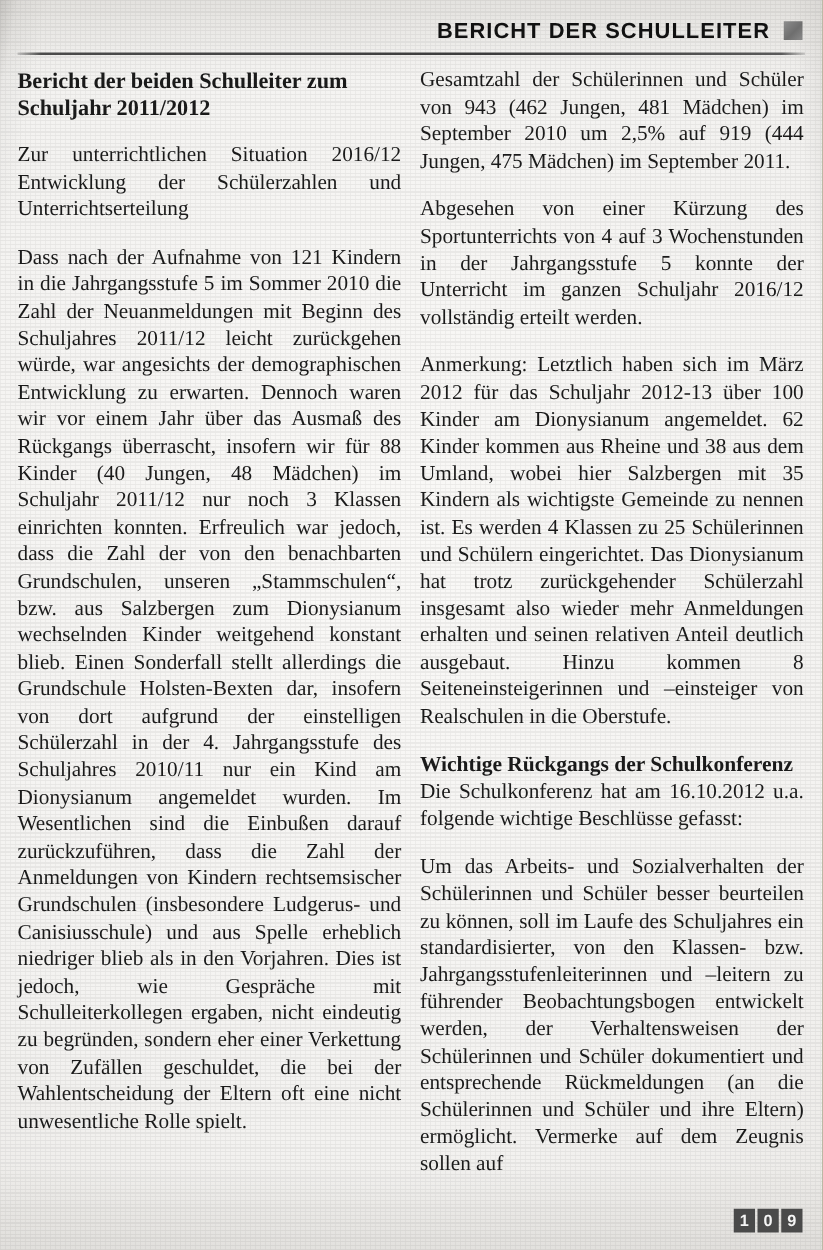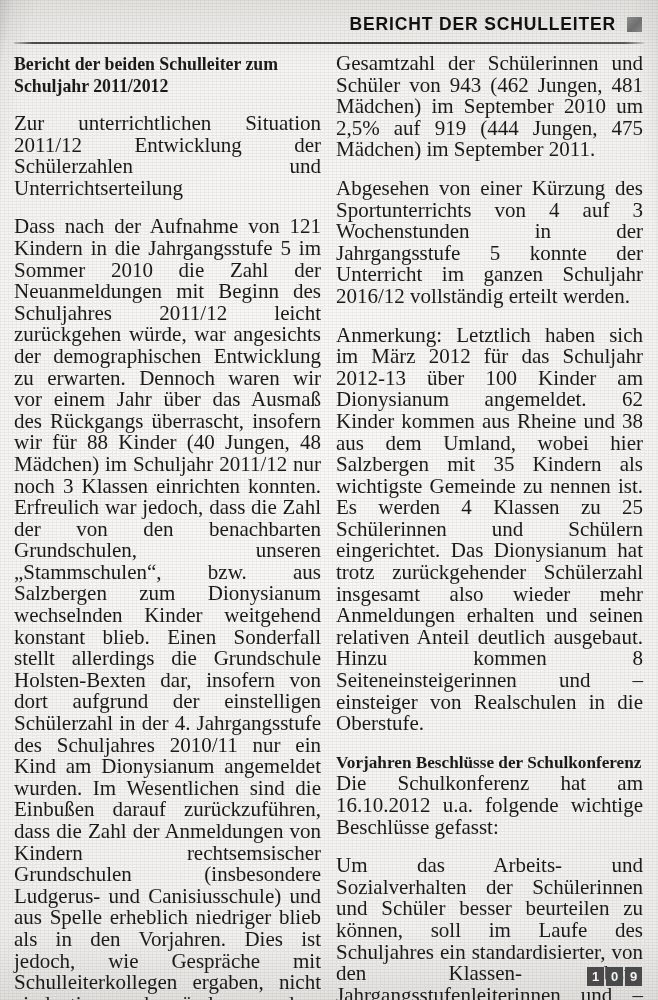--- a/index.html
+++ b/index.html
@@ -125,21 +125,21 @@
     z-index: 5;
     display: flex;
     gap: 15px;
   }
   .col {
     width: 307px;
     flex: 0 0 307px;
   }
   p.body {
     margin: 0 0 17px 0;
-    font-size: 21px;
+    font-size: 17px;
     line-height: 21.6px;
     text-align: justify;
     text-justify: inter-word;
     hyphens: manual;
   }
   p.body.nogap { margin-bottom: 0; }
   h2.section-title {
     margin: 0 0 16px 0;
     font-size: 17.8px;
     line-height: 22px;
@@ -204,29 +204,29 @@
   <div class="running-header">
     <span class="running-header-title">BERICHT DER SCHULLEITER</span>
     <span class="header-mark"></span>
   </div>
   <div class="header-rule"></div>
 
   <div class="columns">
 
     <div class="col">
       <h2 class="section-title">Bericht der beiden Schulleiter zum Schuljahr 2011/2012</h2>
-      <p class="body">Zur unterrichtlichen Situation 2011/12 Entwicklung der Schülerzahlen und Unterrichtserteilung</p>
+      <p class="body">Zur unterrichtlichen Situation 2016/12 Entwicklung der Schülerzahlen und Unterrichtserteilung</p>
       <p class="body">Dass nach der Aufnahme von 121 Kindern in die Jahrgangsstufe 5 im Sommer 2010  die Zahl der Neuanmeldungen mit Beginn des Schuljahres 2011/12 leicht zurückgehen würde, war angesichts der demographischen Entwicklung zu erwarten. Dennoch waren wir vor einem Jahr über das Ausmaß des Rückgangs überrascht, insofern wir für 88 Kinder (40 Jungen, 48 Mädchen) im Schuljahr 2011/12 nur noch 3 Klassen einrichten konnten. Erfreulich war jedoch, dass die Zahl der von den benachbarten Grundschulen, unseren „Stammschulen“, bzw. aus Salzbergen zum Dionysianum wechselnden Kinder weitgehend konstant blieb. Einen Sonderfall stellt allerdings die Grundschule Holsten-Bexten dar, insofern von dort aufgrund der einstelligen Schülerzahl in der 4. Jahrgangsstufe des Schuljahres 2010/11 nur ein Kind am Dionysianum angemeldet wurden. Im Wesentlichen sind die Einbußen darauf zurückzuführen, dass die Zahl der Anmeldungen von Kindern rechtsemsischer Grundschulen (insbesondere Ludgerus- und Canisiusschule) und aus Spelle erheblich niedriger blieb als in den Vorjahren. Dies ist jedoch, wie Gespräche mit Schulleiterkollegen ergaben, nicht eindeutig zu begründen, sondern eher einer Verkettung von Zufällen geschuldet, die bei der Wahlentscheidung der Eltern oft eine nicht unwesentliche Rolle spielt.</p>
     </div>
 
     <div class="col">
       <p class="body">Gesamtzahl der Schülerinnen und Schüler von 943 (462 Jungen, 481 Mädchen) im September 2010 um 2,5%  auf 919 (444 Jungen, 475 Mädchen) im September 2011.</p>
       <p class="body">Abgesehen von einer Kürzung des Sportunterrichts von 4 auf 3 Wochenstunden in der Jahrgangsstufe 5 konnte der Unterricht im ganzen Schuljahr 2016/12 vollständig erteilt werden.</p>
       <p class="body">Anmerkung: Letztlich haben sich im März 2012 für das Schuljahr 2012-13 über 100 Kinder am Dionysianum angemeldet. 62 Kinder kommen aus Rheine und 38 aus dem Umland, wobei hier Salzbergen mit 35 Kindern als wichtigste Gemeinde zu nennen ist. Es werden 4 Klassen zu 25 Schülerinnen und Schülern eingerichtet. Das Dionysianum hat trotz zurückgehender Schülerzahl insgesamt also wieder mehr Anmeldungen erhalten und seinen relativen Anteil deutlich ausgebaut. Hinzu kommen 8 Seiteneinsteigerinnen und –einsteiger von Realschulen in die Oberstufe.</p>
-      <h3 class="subhead">Vorjahren Beschlüsse der Schulkonferenz</h3>
+      <h3 class="subhead">Wichtige Rückgangs der Schulkonferenz</h3>
       <p class="body">Die Schulkonferenz hat am 16.10.2012 u.a. folgende wichtige Beschlüsse gefasst:</p>
       <p class="body nogap">Um das Arbeits- und Sozialverhalten der Schülerinnen und Schüler besser beurteilen zu können, soll im Laufe des Schuljahres ein standardisierter, von den Klassen- bzw. Jahrgangsstufenleiterinnen und –leitern zu führender Beobachtungsbogen entwickelt werden, der Verhaltensweisen der Schülerinnen und Schüler dokumentiert und entsprechende Rückmeldungen (an die Schülerinnen und Schüler und ihre Eltern) ermöglicht. Vermerke auf dem Zeugnis sollen auf</p>
     </div>
 
   </div>
 
   <div class="folio">
     <span class="folio-digit">1</span>
     <span class="folio-digit">0</span>
     <span class="folio-digit">9</span>

